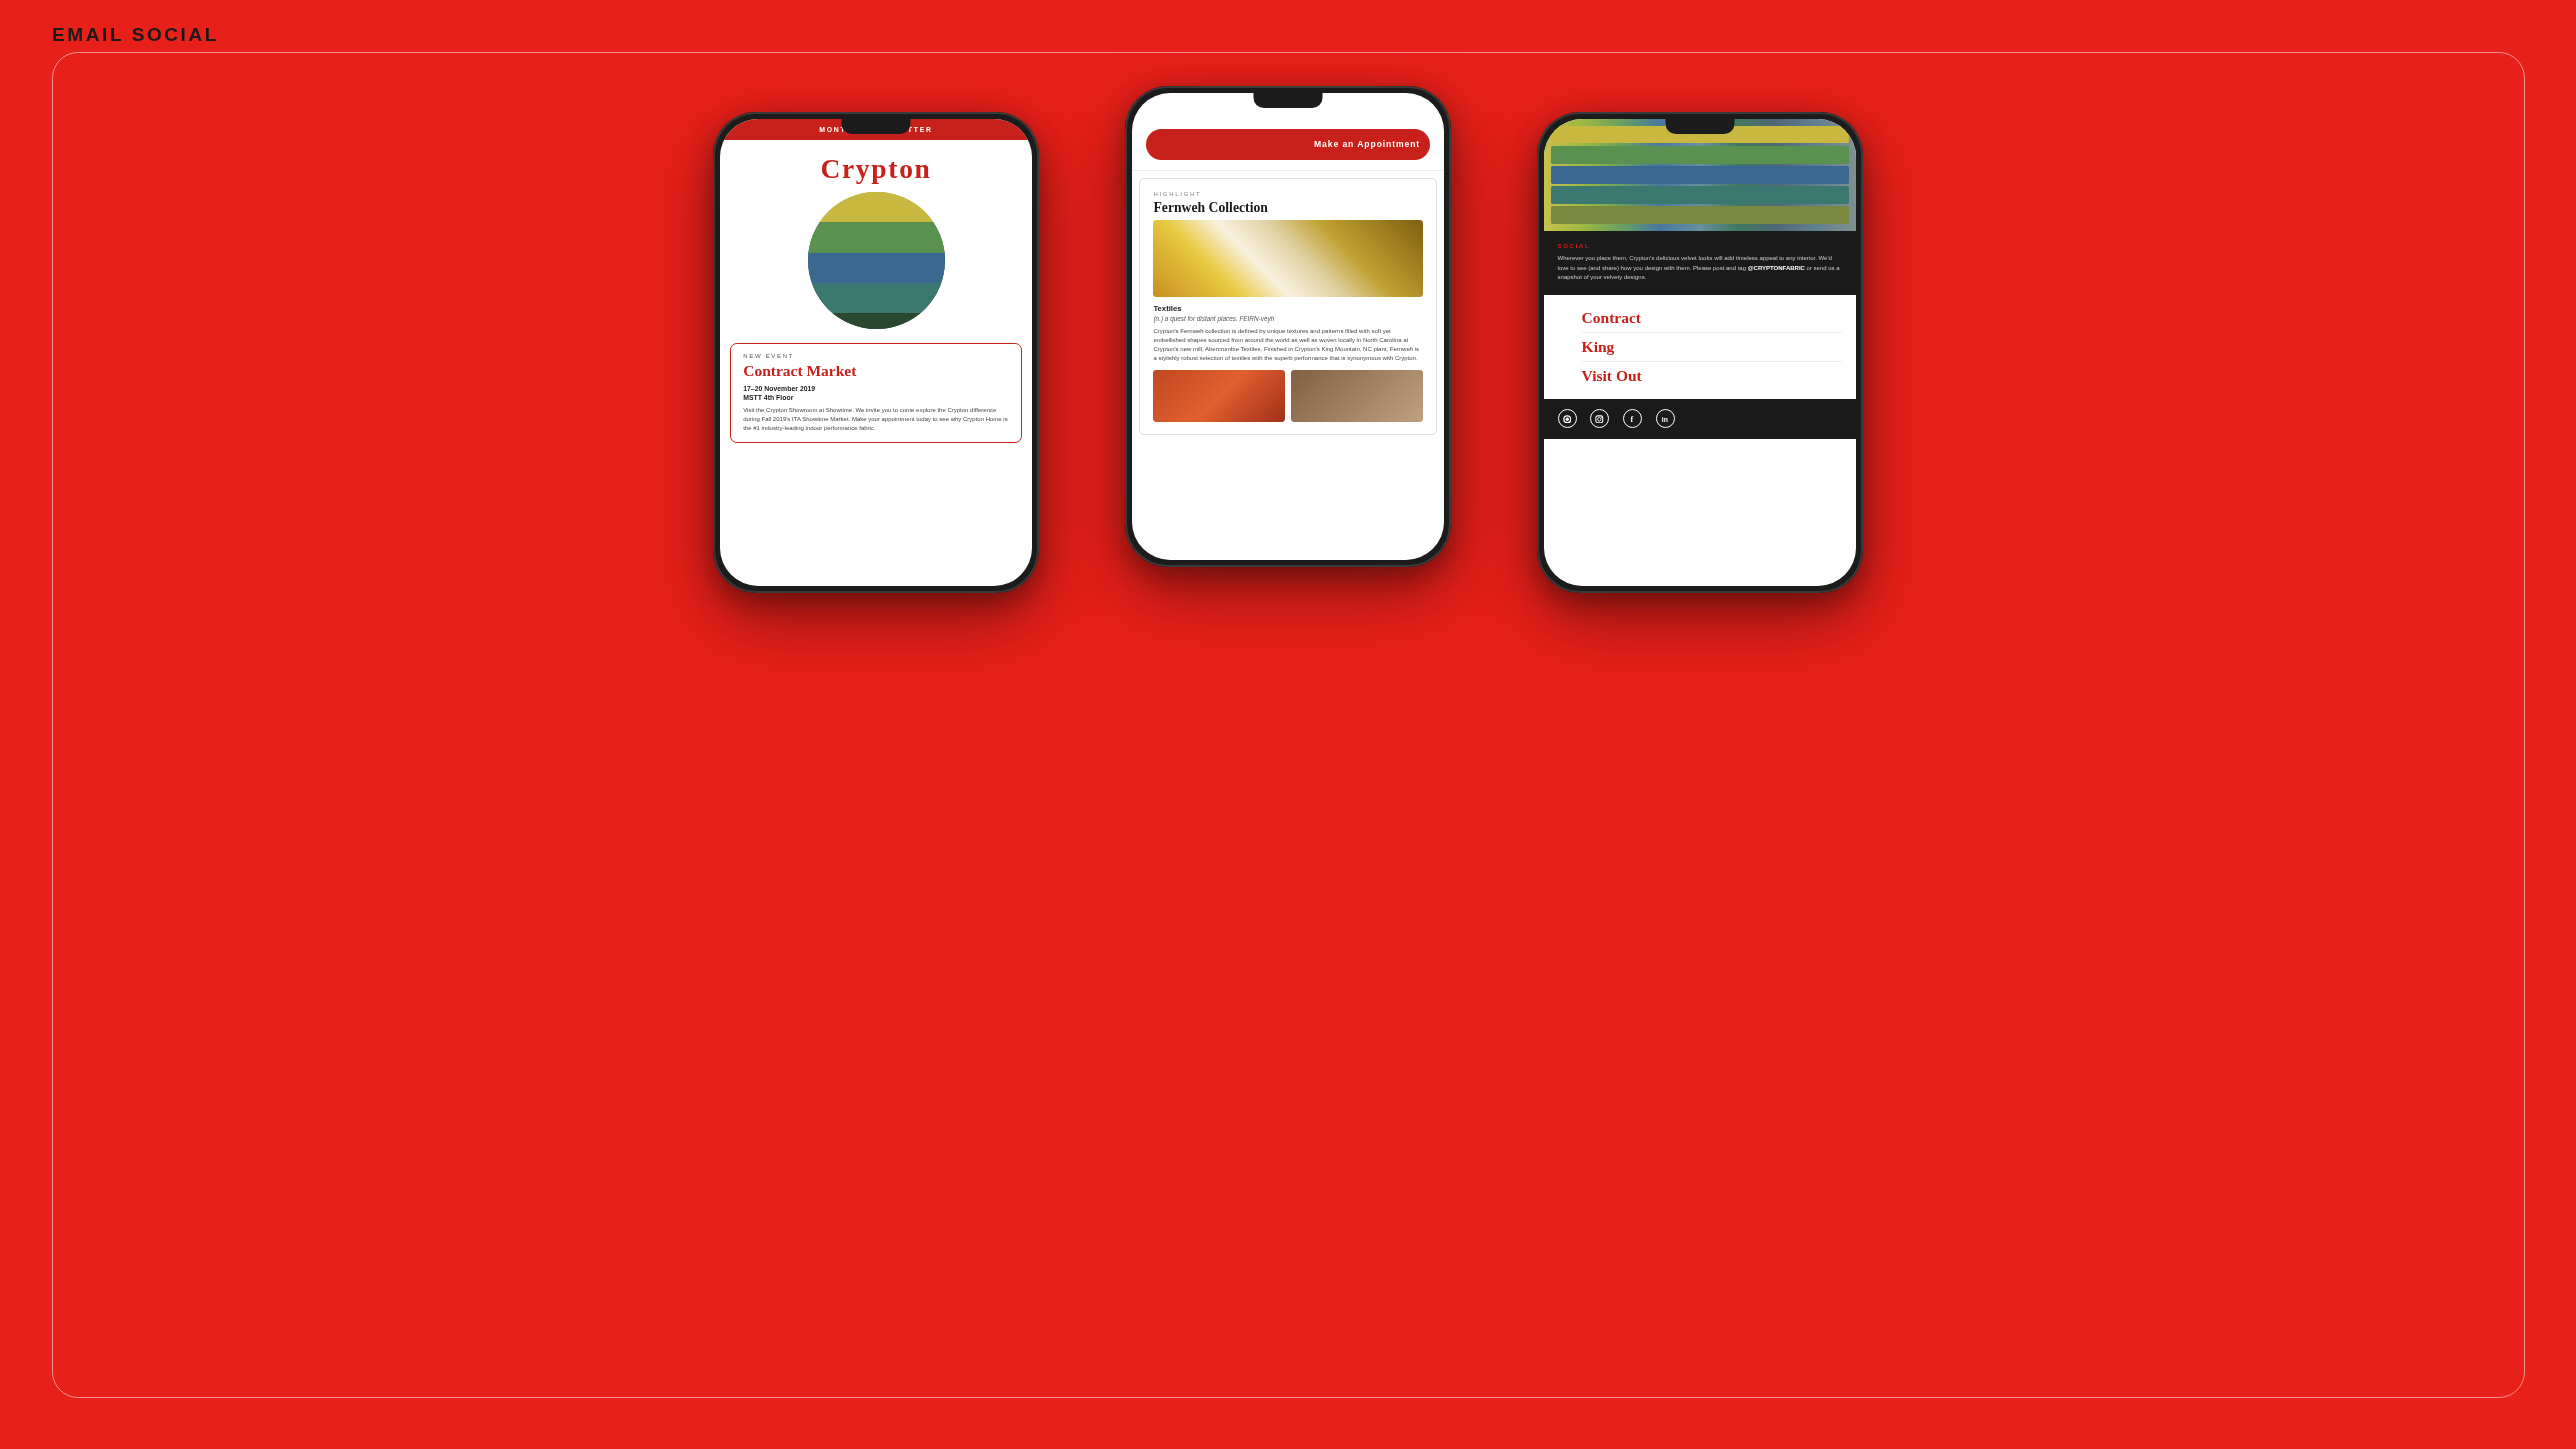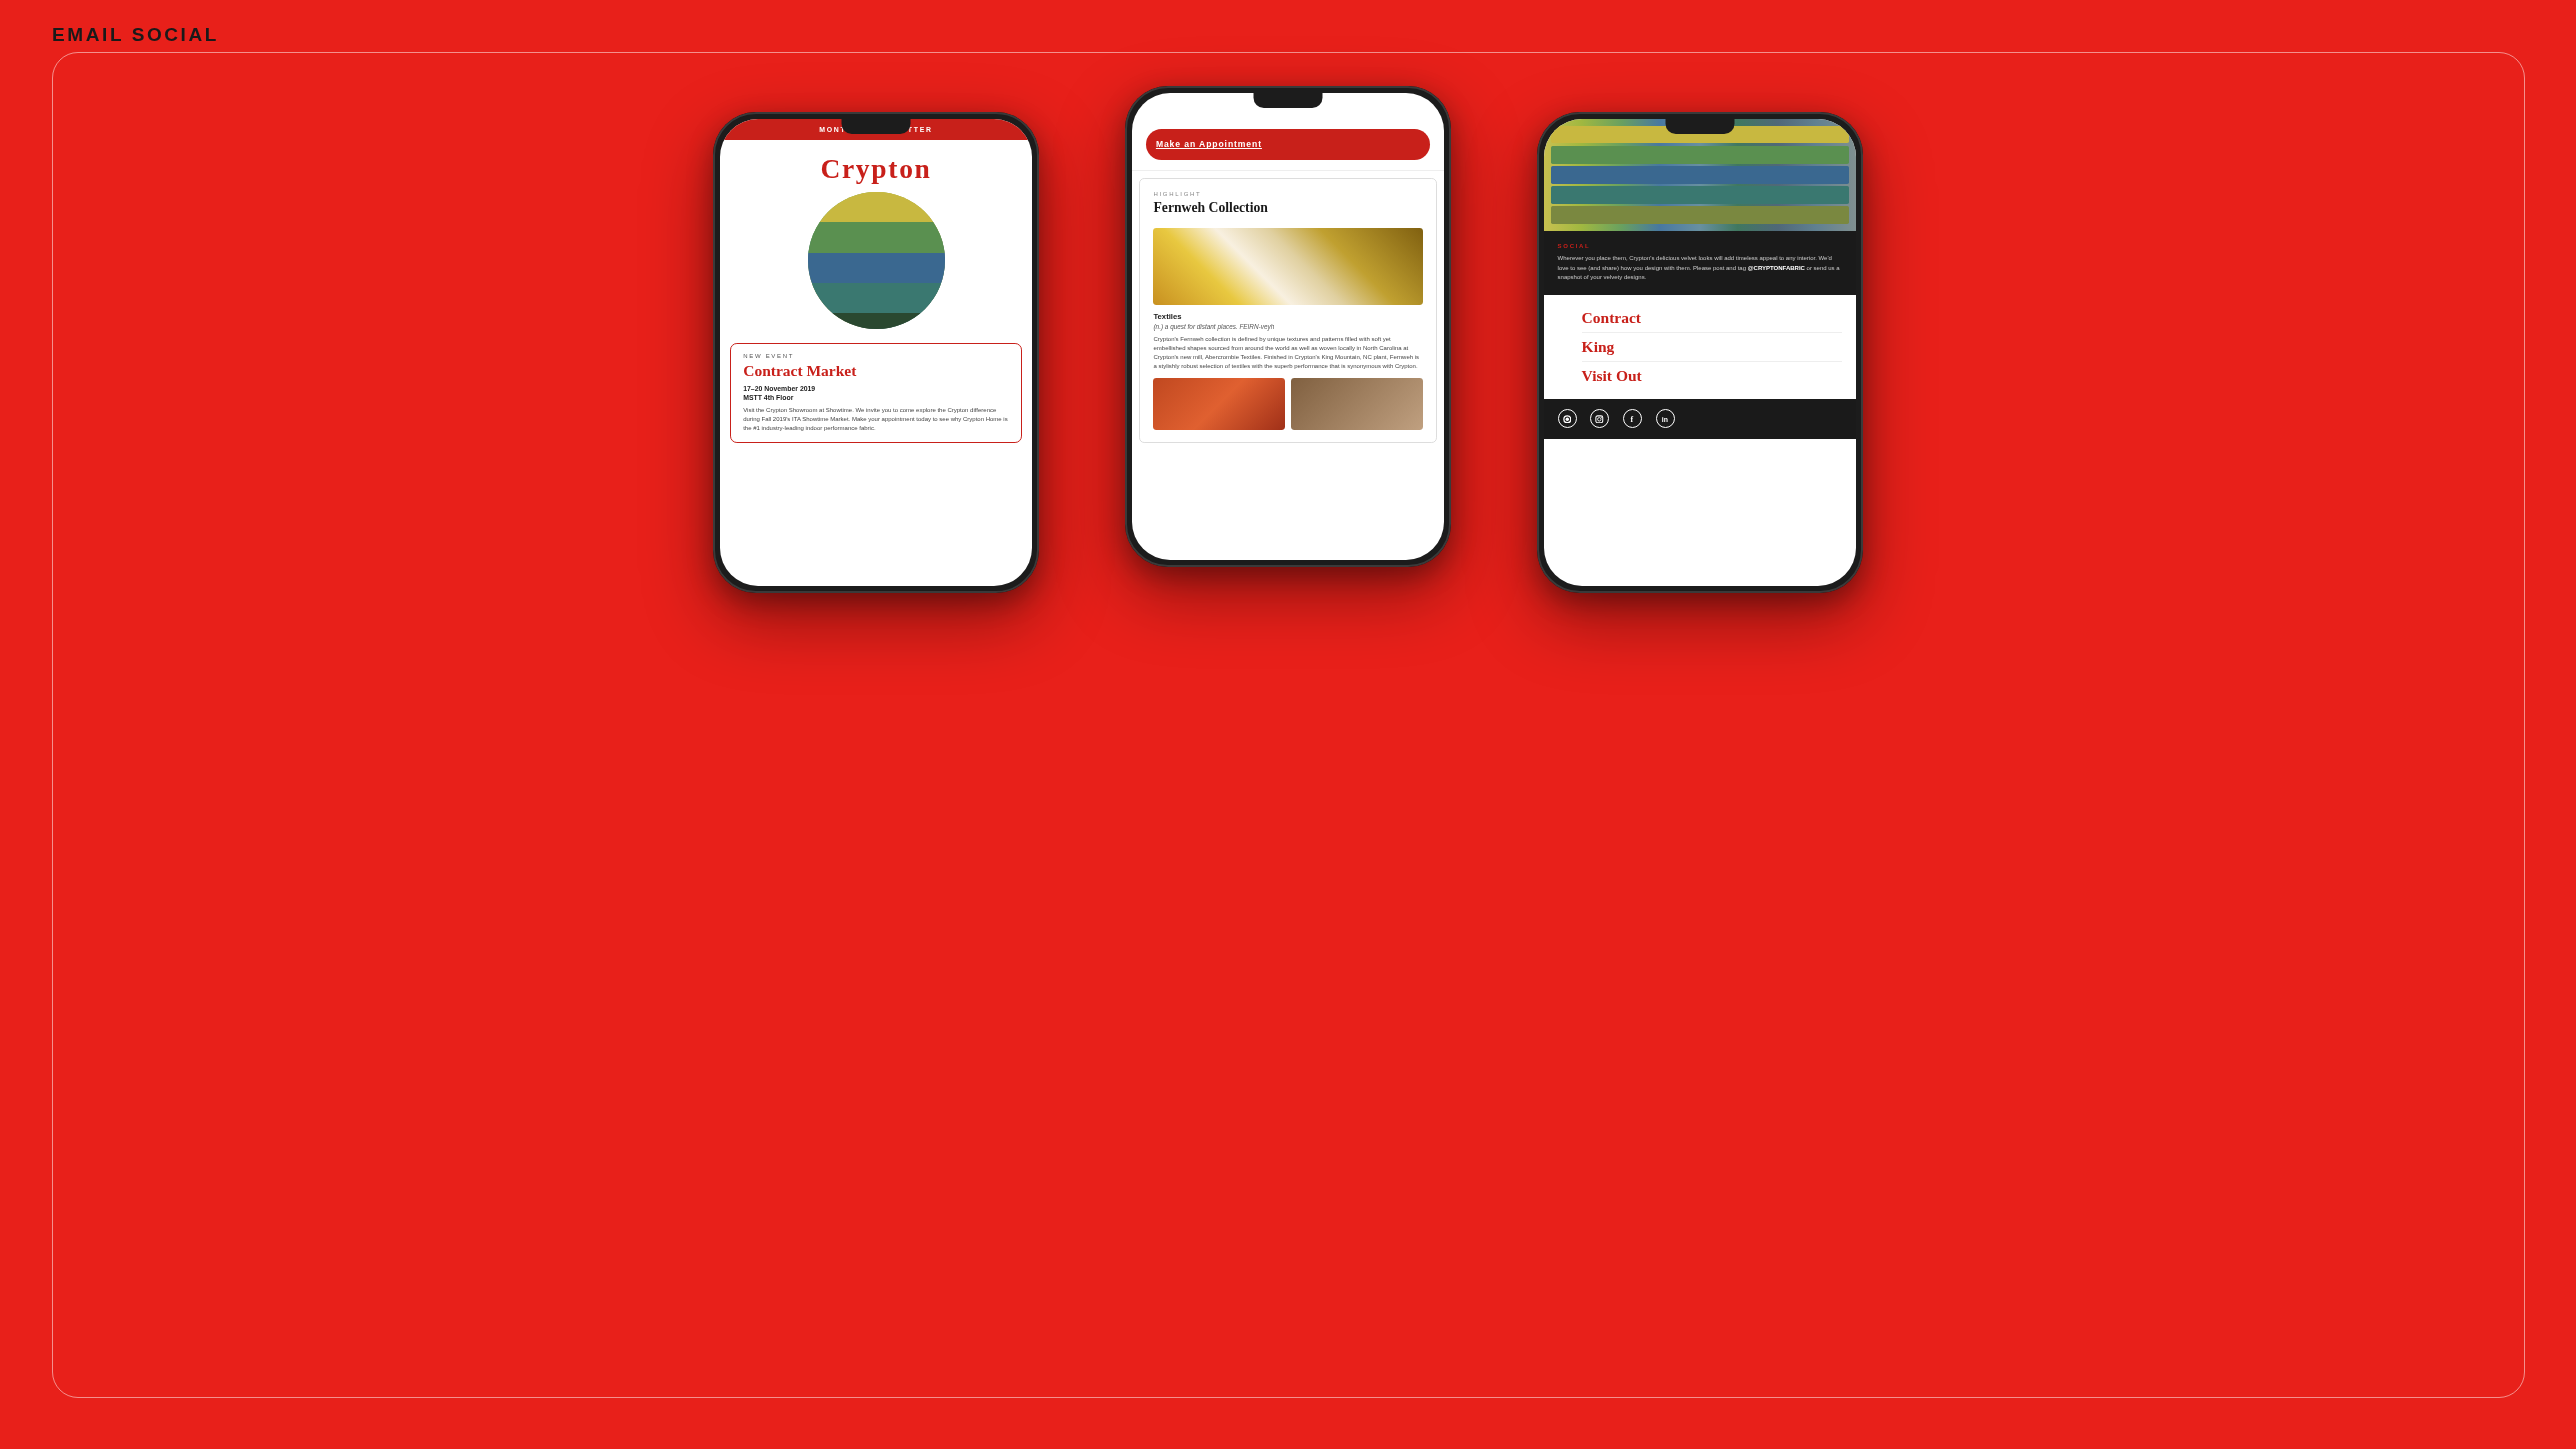--- a/index.html
+++ b/index.html
@@ -190,23 +190,22 @@
       display: block;
       width: 100%;
       padding: 10.3px;
       background: #c8201a;
       color: white;
       border: none;
       border-radius: 21.5px;
       font-size: 8.6px;
       font-weight: bold;
       letter-spacing: 0.9px;
-      text-align: left;
+      text-align: right;
       cursor: pointer;
-      text-decoration: underline;
     }
 
     .highlight-section {
       padding: 12px 13.7px;
       border: 0.9px solid #ddd;
       margin: 6.9px;
       border-radius: 5.2px;
     }
 
     .highlight-label {
@@ -214,21 +213,21 @@
       letter-spacing: 1.7px;
       color: #888;
       margin-bottom: 3.4px;
     }
 
     .highlight-title {
       font-size: 13.7px;
       font-weight: bold;
       font-family: Georgia, serif;
       color: #1a1a1a;
-      margin-bottom: 12px;
+      margin-bottom: 4px;
     }
 
     .fernweh-img {
       width: 100%;
       height: 77px;
       border-radius: 3.4px;
       background: linear-gradient(135deg, #c8a050 0%, #e8d080 30%, #f0f0f0 50%, #d0c880 70%, #b8a040 100%);
       margin-bottom: 6.9px;
       position: relative;
       overflow: hidden;

